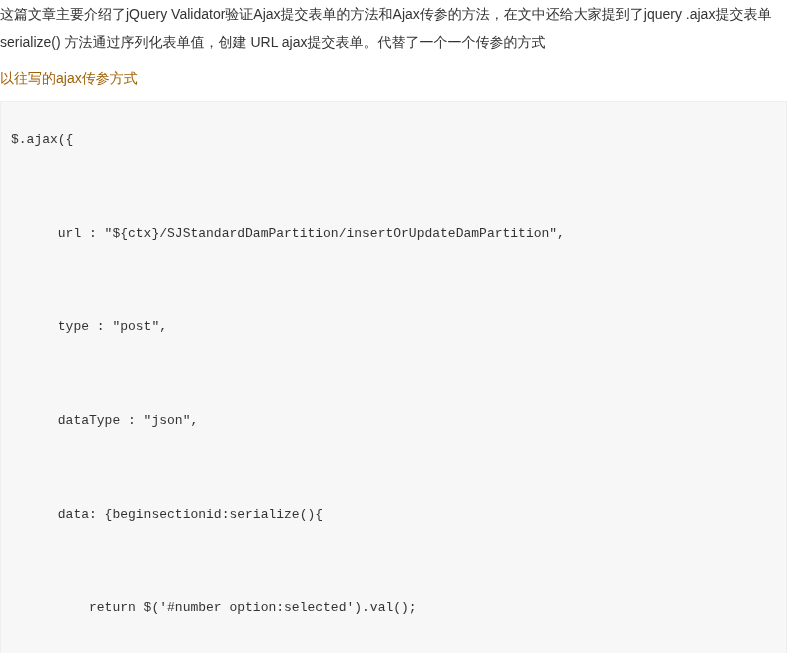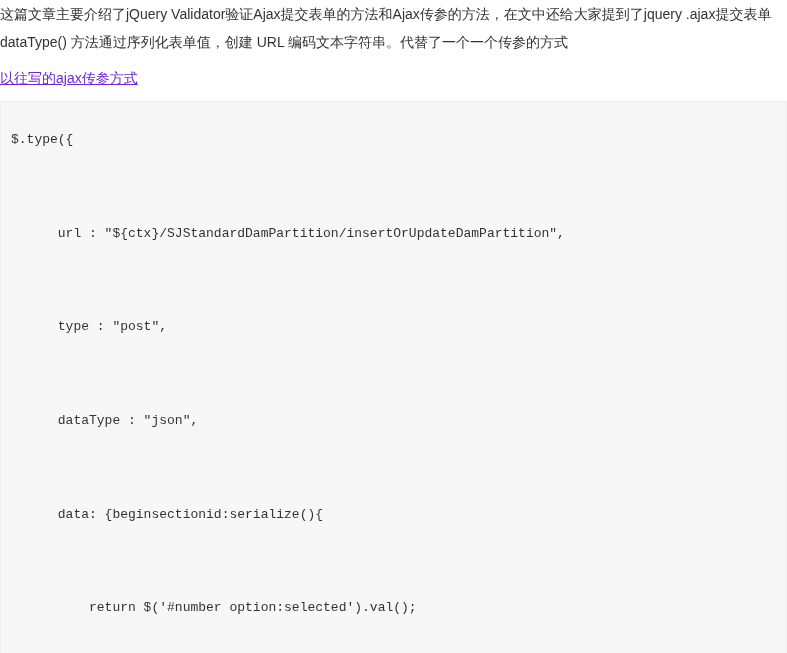--- a/index.html
+++ b/index.html
@@ -15,42 +15,41 @@
       width: 787px;
       background: #fff;
     }
     .intro-text {
       padding: 0 0 10px 0;
       color: #333;
       line-height: 2;
     }
     .sub-text {
       padding: 0 0 10px 0;
-      color: #6d28d9;
-      text-decoration: underline;
+      color: #a16207;
     }
     .code-block {
       background: #f7f7f7;
       border: 1px solid #eee;
       padding: 15px 10px;
       font-family: "Courier New", Consolas, monospace;
       font-size: 13px;
       color: #333;
       line-height: 3.6;
       white-space: pre;
       overflow-x: auto;
     }
   </style>
 </head>
 <body>
 
-<p class="intro-text">这篇文章主要介绍了jQuery Validator验证Ajax提交表单的方法和Ajax传参的方法，在文中还给大家提到了jquery .ajax提交表单 dataType() 方法通过序列化表单值，创建 URL 编码文本字符串。代替了一个一个传参的方式</p>
+<p class="intro-text">这篇文章主要介绍了jQuery Validator验证Ajax提交表单的方法和Ajax传参的方法，在文中还给大家提到了jquery .ajax提交表单 serialize() 方法通过序列化表单值，创建 URL ajax提交表单。代替了一个一个传参的方式</p>
 <p class="sub-text">以往写的ajax传参方式</p>
 
-<div class="code-block"><span>$.type({</span>
+<div class="code-block"><span>$.ajax({</span>
 
 <span>      url : "${ctx}/SJStandardDamPartition/insertOrUpdateDamPartition",</span>
 
 <span>      type : "post",</span>
 
 <span>      dataType : "json",</span>
 
 <span>      data: {beginsectionid:serialize(){</span>
 
 <span>          return $('#number option:selected').val();</span>

